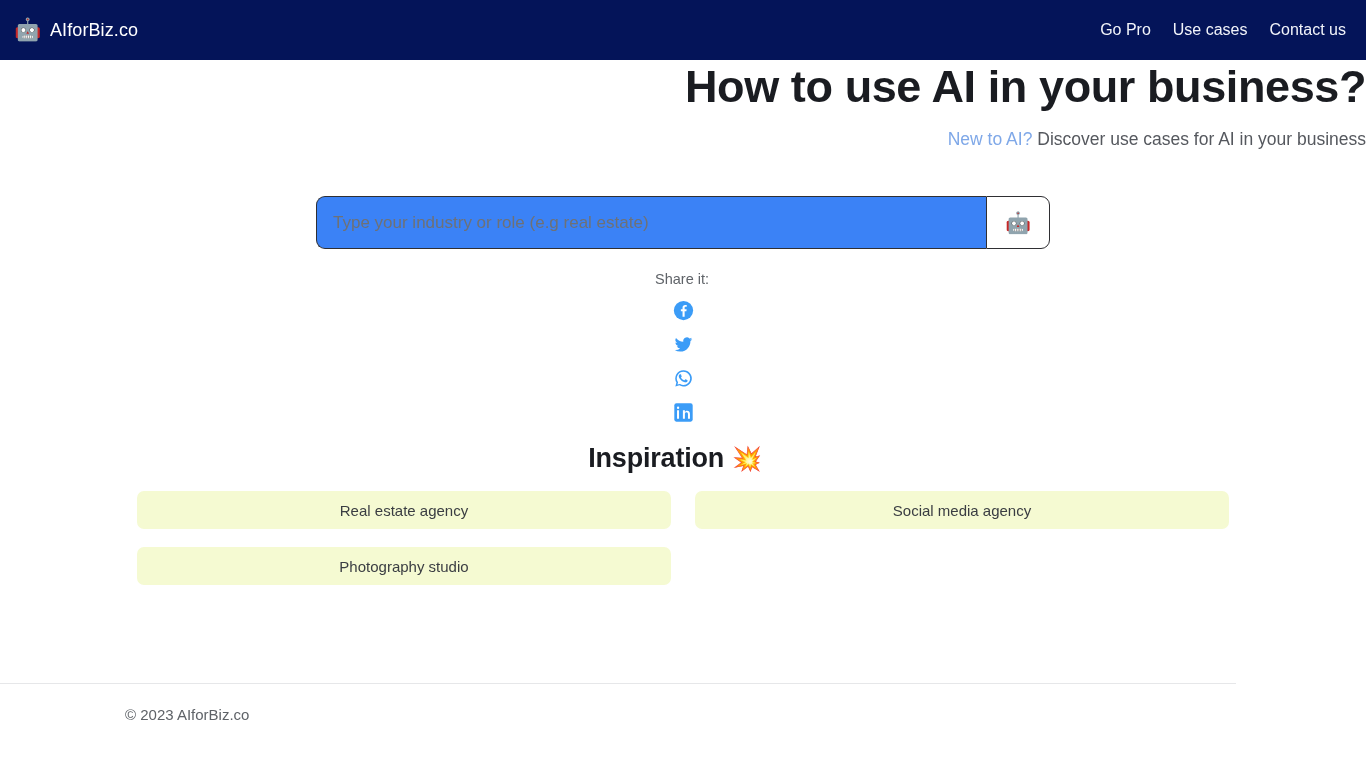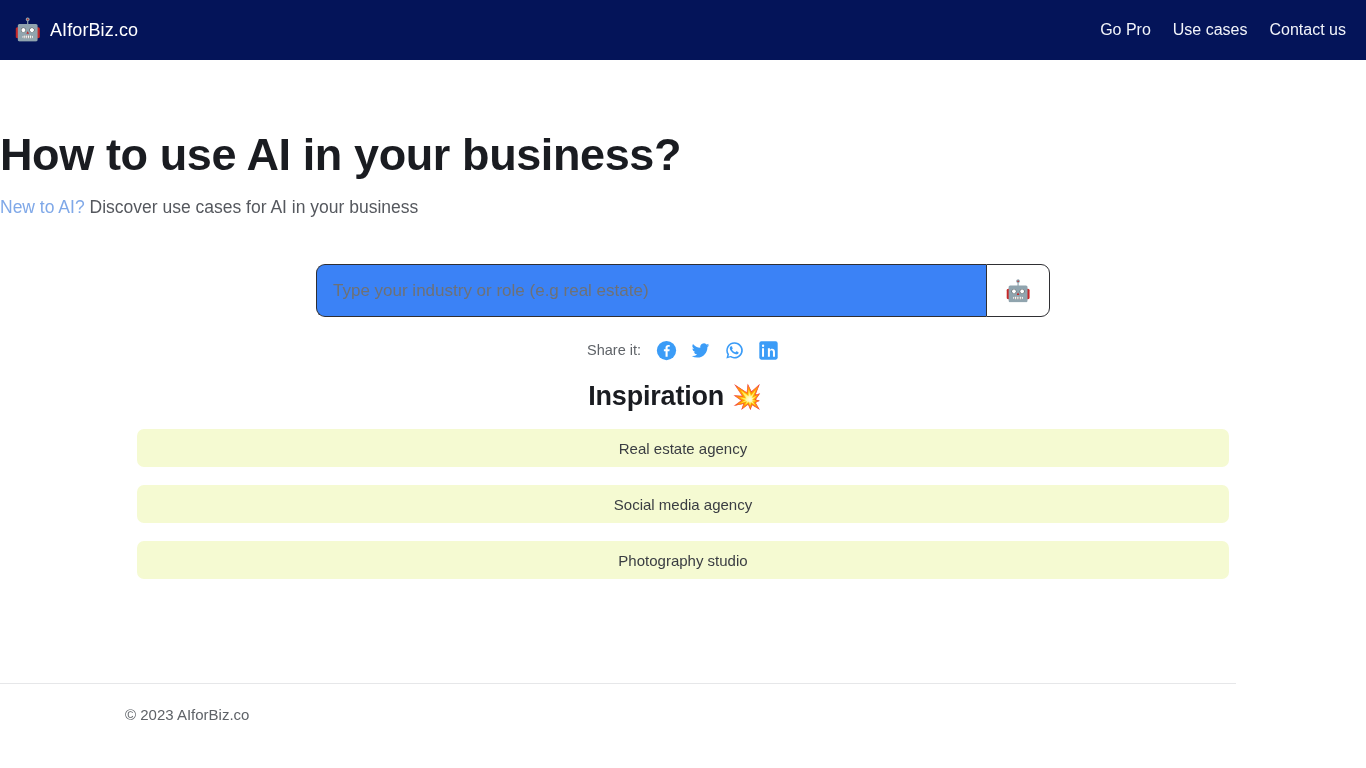--- a/index.html
+++ b/index.html
@@ -45,22 +45,21 @@
     padding-right: 4px;
   }
   .nav-links a {
     color: #f2f4fa;
     font-size: 16px;
     text-decoration: none;
   }
 
   
   .hero {
-    text-align: left;
-    padding-top: 68px;
+    text-align: right;
   }
   .hero-title {
     margin: 0;
     font-size: 45px;
     font-weight: bold;
     color: #1a1c21;
     letter-spacing: -0.4px;
     line-height: 1.18;
   }
   .hero-sub {
@@ -113,20 +112,21 @@
     padding: 0;
   }
 
   
   .share-row {
     display: flex;
     align-items: center;
     justify-content: center;
     gap: 12px;
     margin-top: 22px;
+    flex-direction: column;
   }
   .share-label {
     font-size: 14.5px;
     color: #5f6368;
     margin-right: 2px;
   }
   .share-icon {
     display: inline-flex;
     align-items: center;
     justify-content: center;
@@ -144,21 +144,21 @@
     font-weight: bold;
     color: #1a1c21;
     letter-spacing: -0.2px;
   }
   .insp-title .boom { font-size: 24px; margin-left: 8px; }
 
   .chips {
     width: 1092px;
     margin: 17px auto 0 auto;
     display: grid;
-    grid-template-columns: 1fr;
+    grid-template-columns: 1fr 1fr;
     column-gap: 24px;
     row-gap: 18px;
   }
   .chip {
     height: 38px;
     background: #f5fad2;
     border: none;
     border-radius: 7px;
     display: flex;
     align-items: center;

